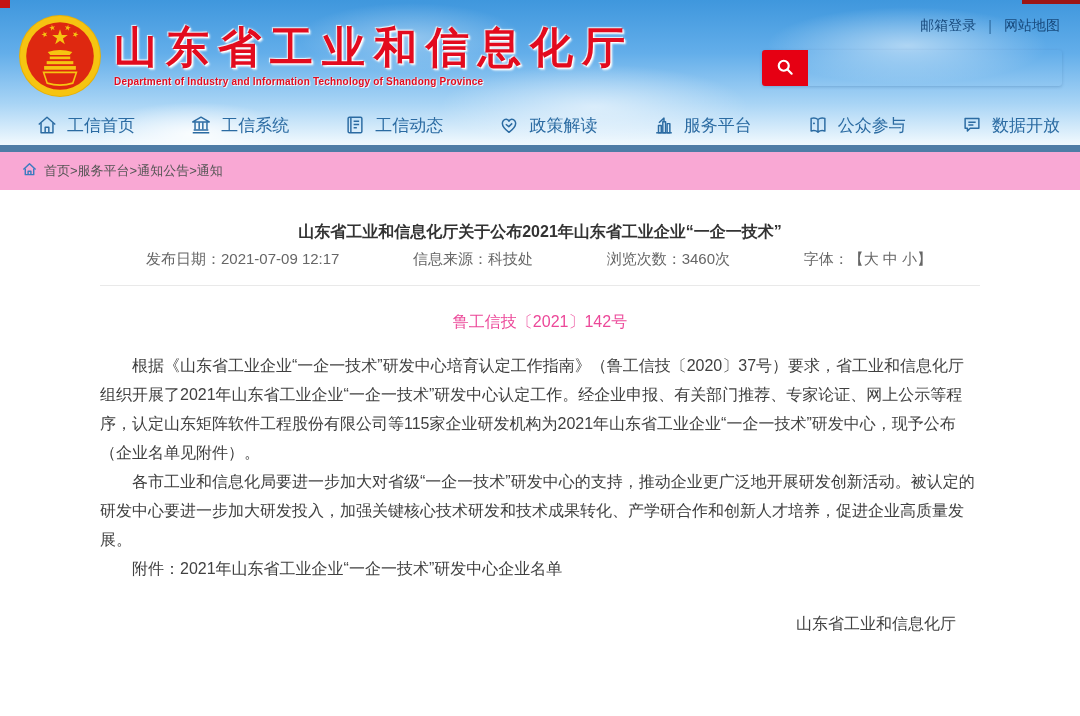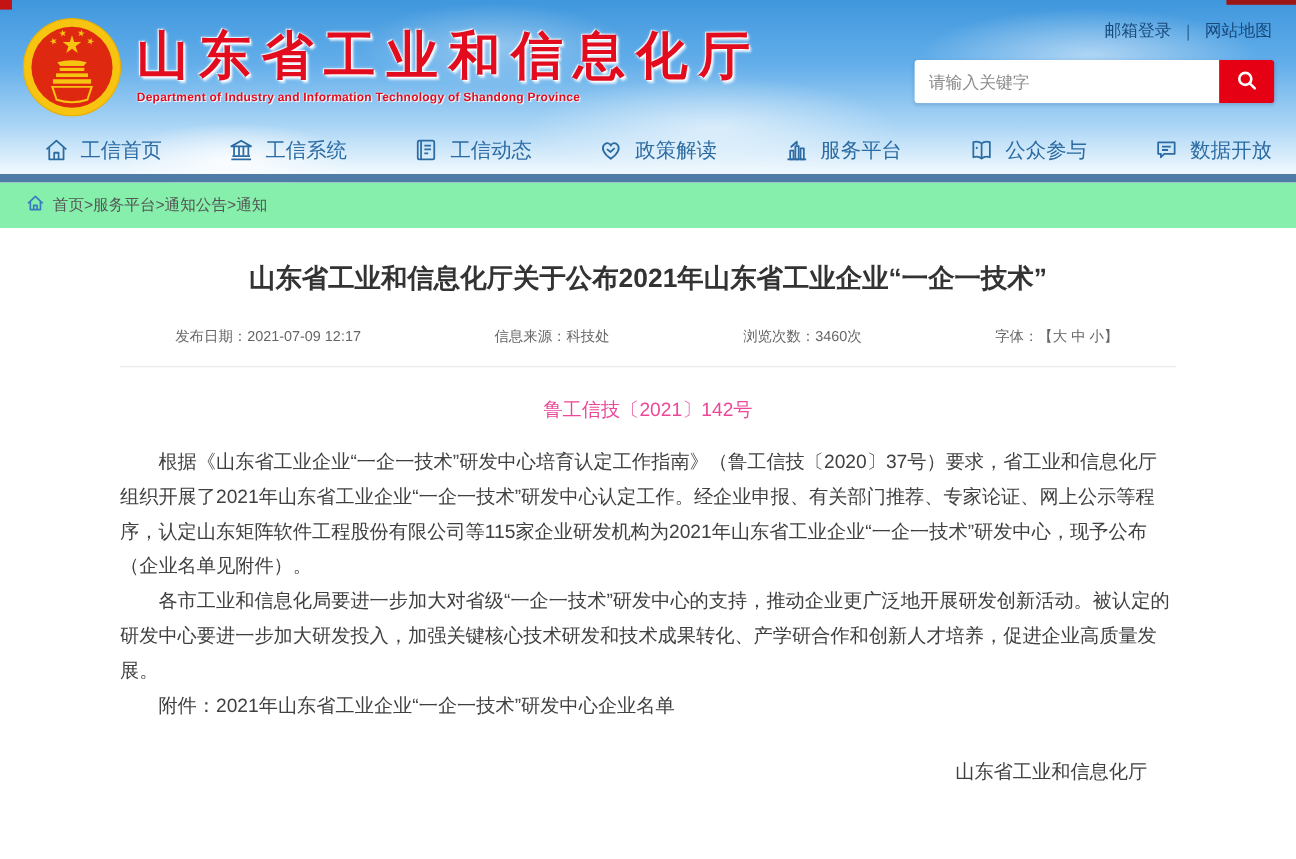--- a/index.html
+++ b/index.html
@@ -46,27 +46,27 @@
   .search-input::placeholder { color:#8a8a8a; }
   .search-btn { width:46px; border:none; background:#e60013; cursor:pointer; display:flex; align-items:center; justify-content:center; }
 
   .nav { height:40px; display:flex; align-items:center; justify-content:space-between; padding:0 20px 0 36px; }
   .nav-item { display:flex; align-items:center; gap:9px; color:#2b6ba2; font-size:17px; cursor:pointer; white-space:nowrap; }
   .nav-item svg { display:block; }
   .nav-rule { height:7px; background:#4e7ca6; }
 
   
   .breadcrumb { height:38px; display:flex; align-items:center; gap:7px; padding-left:22px;
-    font-size:13px; color:#555; background:#86efac; }
+    font-size:13px; color:#555; background:#f9a8d4; }
 
   
   .content { width:880px; margin:0 auto; }
-  .article-title { text-align:center; color:#333; font-size:22px; font-weight:bold; line-height:36px; margin-top:24px; }
-  .meta-row { display:flex; justify-content:space-between; align-items:center; margin-top:22px;
-    padding:0 48px 16px 46px; border-bottom:1px solid #e9e9e9; font-size:12px; color:#666; white-space:nowrap; }
+  .article-title { text-align:center; color:#333; font-size:16px; font-weight:bold; line-height:36px; margin-top:24px; }
+  .meta-row { display:flex; justify-content:space-between; align-items:center; 
+    padding:0 48px 16px 46px; border-bottom:1px solid #e9e9e9; font-size:15px; color:#666; white-space:nowrap; }
   .meta-item span { color:#666; }
   .font-switch { cursor:pointer; }
   .doc-number { text-align:center; margin-top:26px; font-size:16px; color:#ec4899; }
   .body-text { margin-top:18px; font-size:16px; line-height:29px; color:#404040; }
   .body-text p { margin:0; }
   .para { text-indent:2em; }
   .attachment { margin-top:26px; text-indent:2em; }
   .signature { display:flex; justify-content:flex-end; margin-top:26px; padding-right:24px; }
   .signature-inner { text-align:center; line-height:30px; font-size:16px; color:#404040; }
 </style>
@@ -102,21 +102,20 @@
     </div>
   </div>
 
   <div class="topbar-links">
     <a>邮箱登录</a>
     <span class="topbar-sep">|</span>
     <a>网站地图</a>
   </div>
 
   <div class="search-box">
-    <input class="search-input" type="text" placeholder="请输入关键字" style="">
     <button class="search-btn">
       <span>
         <svg width="20" height="20" viewBox="0 0 24 24" fill="none" stroke="#ffffff" stroke-width="2.6" stroke-linecap="round">
           <circle cx="10.5" cy="10.5" r="6"></circle>
             <path d="M15 15 L20 20"></path>
         </svg>
       </span>
     </button>
   </div>
 

